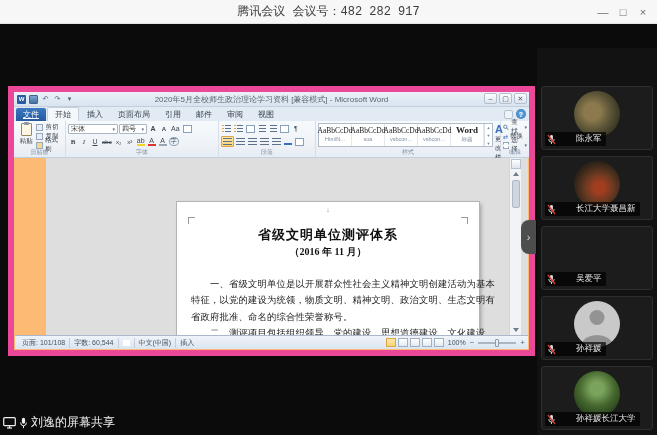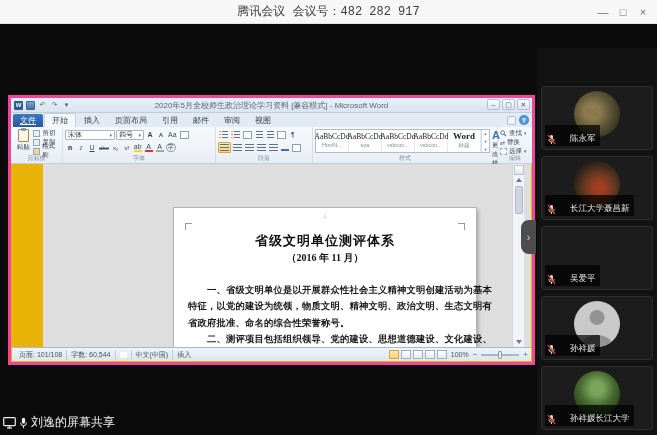--- a/index.html
+++ b/index.html
@@ -11,22 +11,22 @@
     background:#f7f7f7; border-bottom:1px solid #e3e3e3; display:flex; align-items:center; justify-content:center; }
   .app-title { font-size:12px; color:#3c3c3c;font-family:Liberation Mono, monospace; }
   .app-controls { position:absolute; right:4px; top:0; height:24px; display:flex; }
   .app-controls span { width:20px; height:24px; display:flex; align-items:center; justify-content:center;
     font-size:11px; color:#6b6b6b; cursor:default; }
 
   
   .screen { position:absolute; left:0; top:24px; width:657px; height:411px; background:#0b0b0b; }
 
   
-  .word { position:absolute; left:8px; top:71px; width:527px; height:270px;
-    background:#eab308; border:3px solid #ec4899; font-size:8px; }
+  .word { position:absolute; left:8px; top:62px; width:527px; height:270px;
+    background:#fdba74; border:6px solid #ec4899; font-size:8px; }
   .w-titlebar { height:15px; background:linear-gradient(#eaf0f7,#d9e4f0);
     border-bottom:1px solid #c3cedc; display:flex; align-items:center; padding:0 3px; position:relative; }
   .qat { display:flex; align-items:center; gap:3px; }
   .qat .qico { width:9px; height:9px; display:flex; align-items:center; justify-content:center;
     font-size:7px; color:#4a627e; }
   .qico.word-logo { background:#2b5aa0; color:#fff; border-radius:1px; font-weight:bold; font-size:6px; }
   .qico.save-disk { background:linear-gradient(#7aa7d8,#46729f); border:1px solid #3c658f; border-radius:1px; }
   .w-title { position:absolute; left:0; right:0; text-align:center; font-size:8px; color:#5a6570; }
   .w-controls { position:absolute; right:2px; top:1px; display:flex; gap:2px; }
   .w-controls span { width:13px; height:11px; background:linear-gradient(#fdfdfd,#dce4ee);
@@ -103,21 +103,21 @@
   .pilcrow-top { position:absolute; left:50%; top:4px; transform:translateX(-50%); font-size:7px; color:#888; }
   .corner-mark { position:absolute; width:7px; height:7px; }
   .corner-mark.tl { left:11px; top:15px; border-left:1px solid #9a9a9a; border-top:1px solid #9a9a9a; }
   .corner-mark.tr { right:11px; top:15px; border-right:1px solid #9a9a9a; border-top:1px solid #9a9a9a; }
   .doc-title { position:absolute; left:0; right:0; top:24px; text-align:center;
     font-family:"Liberation Serif","DejaVu Serif",serif; font-weight:bold; font-size:13px; color:#111; letter-spacing:1px; }
   .doc-date { position:absolute; left:0; right:0; top:43px; text-align:center;
     font-family:"Liberation Serif","DejaVu Serif",serif; font-weight:bold; font-size:10px; color:#111; }
   .doc-heading { position:absolute; left:0; right:0; top:58px; text-align:center;
     font-family:"Liberation Serif","DejaVu Serif",serif; font-size:10px; color:#111; letter-spacing:3px; }
-  .doc-body { position:absolute; left:14px; right:12px; top:74px;font-weight:bold; }
+  .doc-body { position:absolute; left:14px; right:12px; top:74px; }
   .doc-line { font-family:"Liberation Serif","DejaVu Serif",serif; font-size:9.3px; color:#1a1a1a;
     line-height:16.3px; white-space:nowrap; letter-spacing:0.2px; }
   .doc-line.indent { padding-left:19px; }
 
   
   .w-scroll { position:absolute; right:7px; top:0px; bottom:0; width:12px; background:#f1f3f6;
     border-left:1px solid #d0d6dd; display:flex; flex-direction:column; align-items:center; }
   .ruler-toggle { width:10px; height:10px; background:#e7ebf0; border:1px solid #b8c2cd; margin:1px 0;
     background:linear-gradient(#fff,#dfe5ec); }
   .scroll-arrow { width:0; height:0; border-left:3px solid transparent; border-right:3px solid transparent; margin:2px 0; }
@@ -152,22 +152,22 @@
   .avatar.painting1 { background:radial-gradient(circle at 40% 45%, #8c7a4e 0 22%, #5d5638 48%, #3c3a26 72%, #2b291b 100%); }
   .avatar.painting2 { background:radial-gradient(circle at 55% 58%, #a33d20 0 14%, #6b3a22 38%, #2f2418 68%, #1b140c 100%); }
   .avatar.blue-initials { background:#1e6ff2; display:flex; align-items:center; justify-content:center;
     color:#fff; font-size:12px; letter-spacing:1px; }
   .avatar.plant { background:radial-gradient(circle at 50% 38%, #7aa35c 0 18%, #46682f 48%, #27401c 78%, #18290f 100%); }
   .avatar.placeholder { background:#c9c9c9; }
   .avatar.placeholder .ph-head { position:absolute; left:50%; top:9px; transform:translateX(-50%);
     width:15px; height:15px; border-radius:50%; background:#939393; }
   .avatar.placeholder .ph-body { position:absolute; left:50%; bottom:-6px; transform:translateX(-50%);
     width:30px; height:18px; border-radius:50% 50% 0 0; background:#939393; }
-  .name-tag { position:absolute; left:3px; bottom:3px; display:flex; align-items:center; gap:14px;
-    background:rgba(0,0,0,.7); padding:8px 4px 1px 2px; border-radius:1px; }
+  .name-tag { position:absolute; left:3px; bottom:3px; display:flex; align-items:center; gap:20px;
+    background:rgba(0,0,0,.7); padding:1px 4px 1px 2px; border-radius:1px; }
   .name-tag .pname { font-size:8.5px; color:#e8e8e8; white-space:nowrap; }
 
   
   .share-banner { position:absolute; left:3px; bottom:4px; display:flex; align-items:center; gap:3px; }
   .share-banner .stext { font-size:12px; color:#f0f0f0; }
 </style>
 </head>
 <body>
 
 <div class="app-titlebar">

